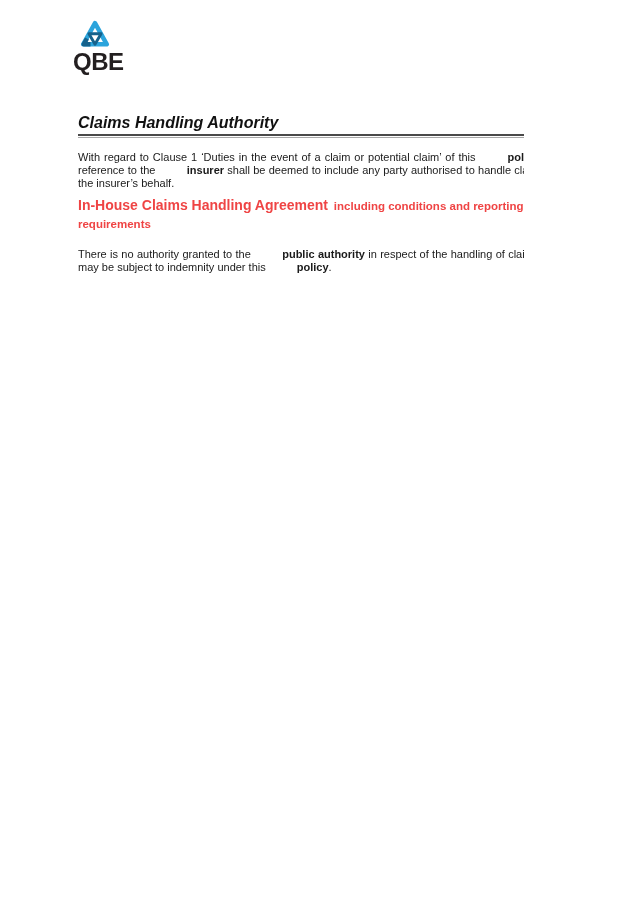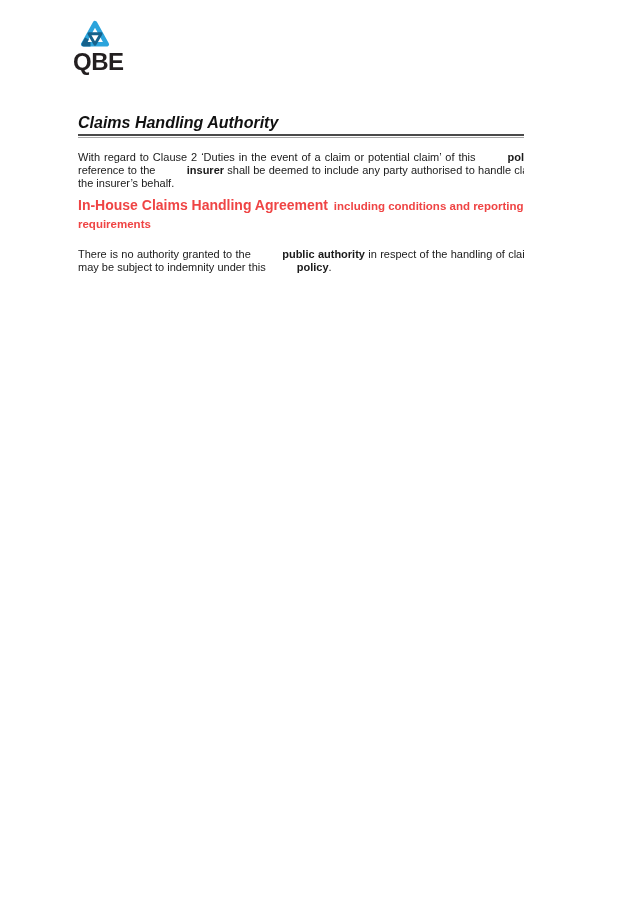--- a/index.html
+++ b/index.html
@@ -94,21 +94,21 @@
     </svg>
     <div class="logo-text">QBE</div>
   </div>
 
   <div class="content">
 
     <h1 class="doc-title">Claims Handling Authority</h1>
 
     <div class="heading-rule"></div>
 
-    <p class="body-para first-after-rule"><span>With regard to Clause 2 ‘Duties in the event of a claim or potential claim’ of this </span><b>policy</b><span> any reference to the </span><b>insurer</b><span> shall be deemed to include any party authorised to handle claims on the insurer’s behalf.</span></p>
+    <p class="body-para first-after-rule"><span>With regard to Clause 1 ‘Duties in the event of a claim or potential claim’ of this </span><b>policy</b><span> any reference to the </span><b>insurer</b><span> shall be deemed to include any party authorised to handle claims on the insurer’s behalf.</span></p>
 
 
     <h2 class="sub-heading">
       <span>In-House Claims Handling Agreement</span>
       <span class="sub-heading-suffix">including conditions and reporting requirements</span>
     </h2>
 
     <p class="body-para spaced"><span>There is no authority granted to the </span><b>public authority</b><span> in respect of the handling of claims that may be subject to indemnity under this </span><b>policy</b><span>.</span></p>
 
   </div>

